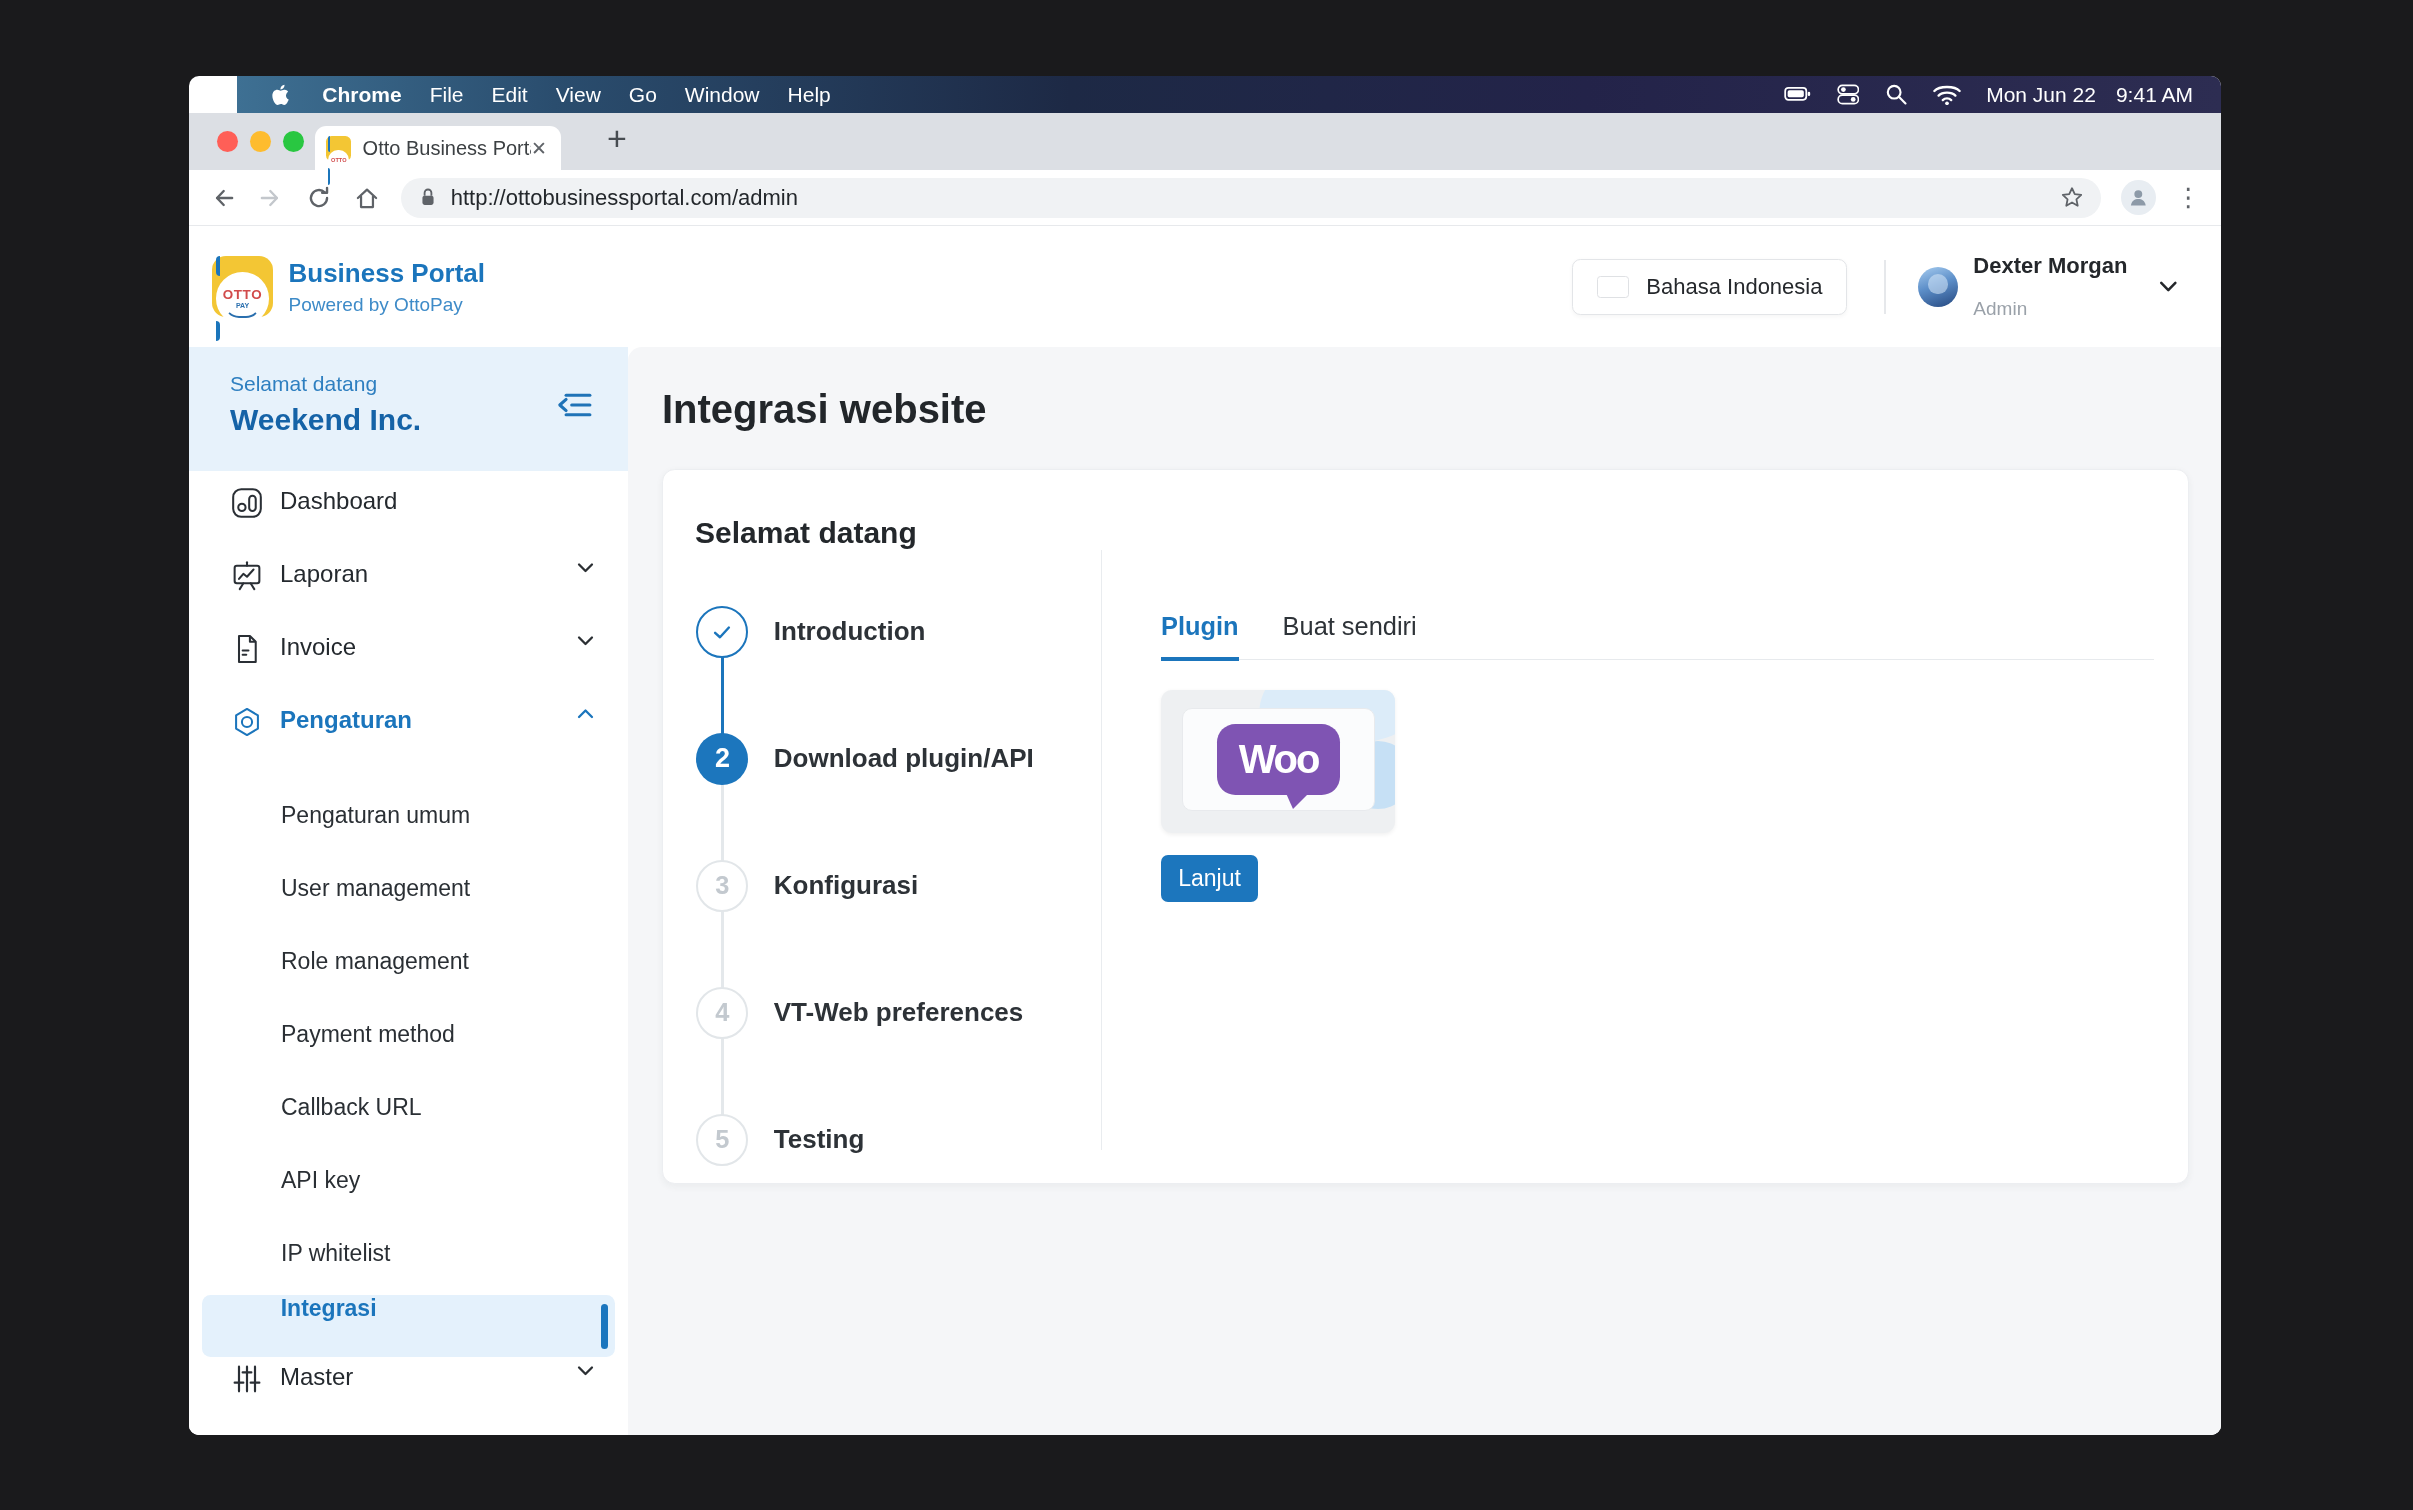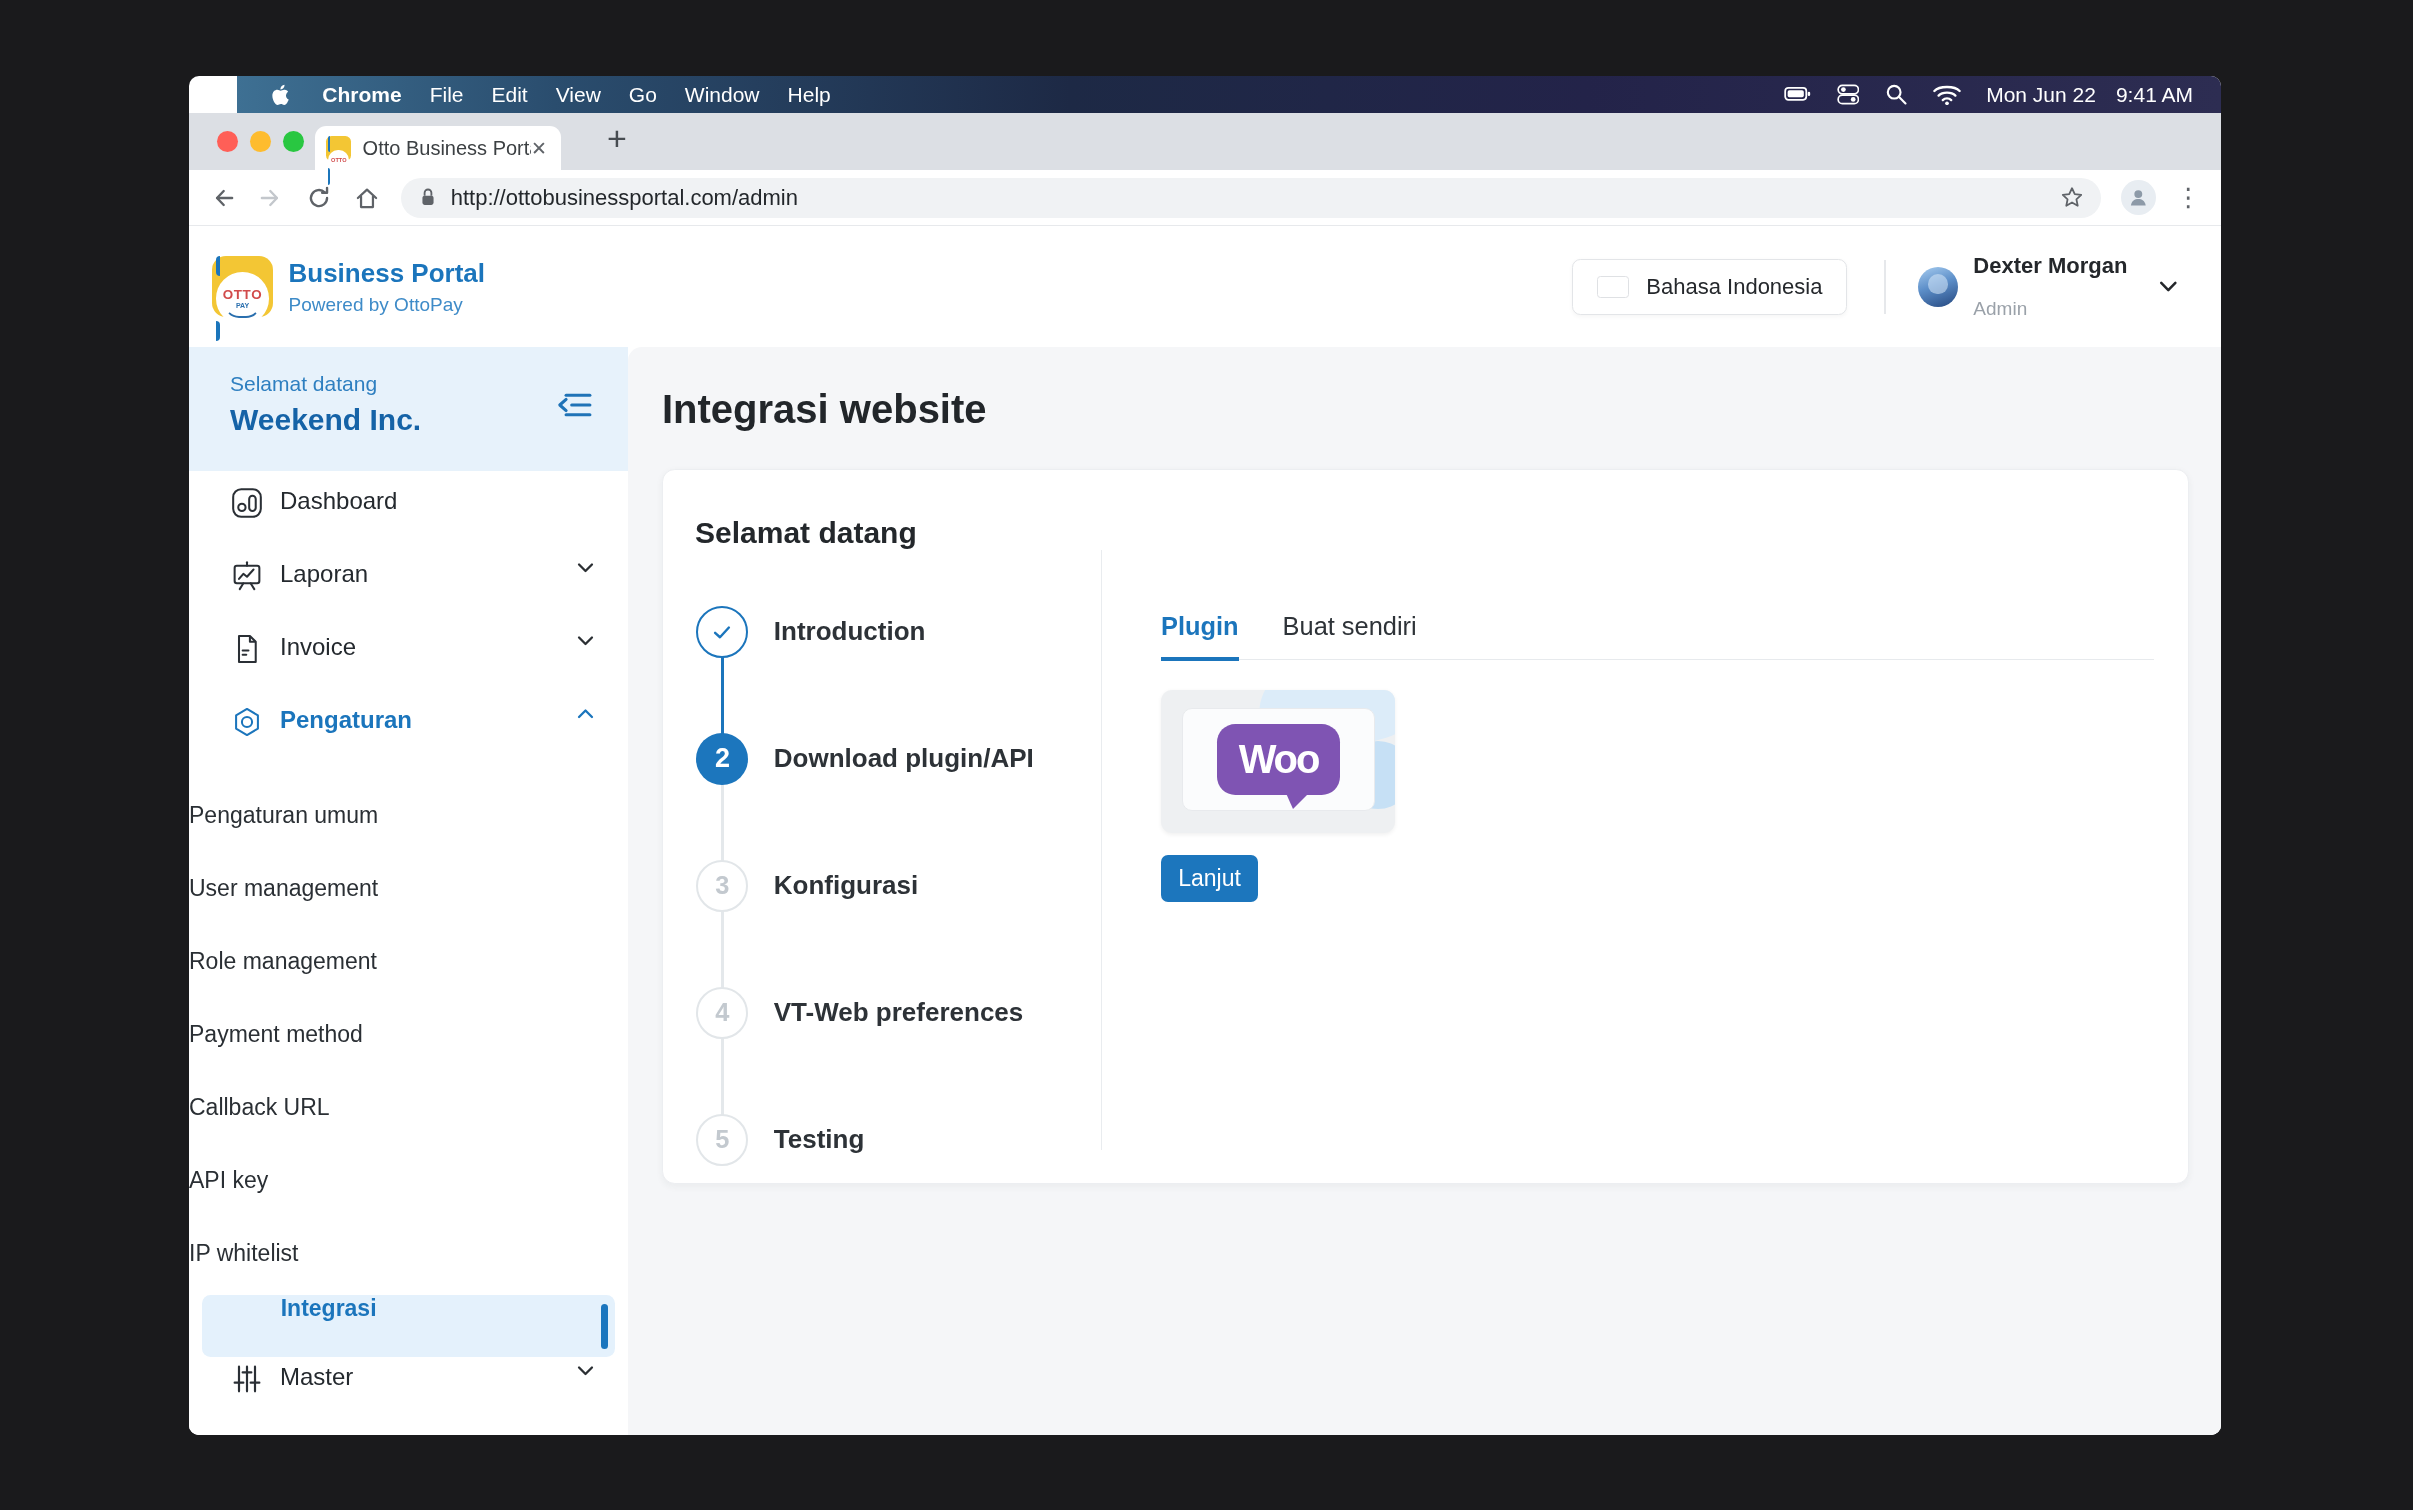--- a/index.html
+++ b/index.html
@@ -83,21 +83,21 @@
   .welcome-label{font-size:21px;color:#2e7fc0;}
   .company{font-size:30px;font-weight:bold;color:#1563a7;margin-top:7px;}
   .collapse-btn{position:absolute;right:35px;top:44px;display:flex;}
 
   .menu{padding-top:15.5px;}
   .menu-row{height:73px;display:flex;align-items:flex-start;padding:0 32px 0 42px;}
   .menu-icon{width:32px;height:32px;margin-right:17px;flex:none;display:flex;align-items:center;justify-content:center;}
   .menu-label{font-size:24px;color:#24292e;font-weight:500;}
   .menu-label.blue{color:#1b75bc;font-weight:bold;}
   .menu-chevron{margin-left:auto;display:flex;}
-  .submenu-row{height:73px;display:flex;align-items:center;
+  .submenu-row{height:73px;display:flex;align-items:center;padding-left:92px;
     font-size:23px;color:#2a2f34;}
   .active-slot{height:73px;padding:5.6px 12.7px;}
   .active-pill{height:62px;background:#e4f1fc;border-radius:8.5px;display:flex;align-items:flex-start;
     padding-left:79px;position:relative;font-size:23px;font-weight:bold;color:#1b75bc;}
   .active-bar{position:absolute;right:7px;top:8.5px;width:7.8px;height:45px;border-radius:4.2px;background:#1b76be;}
 
   .main{flex:1;background:#f5f6f8;border-radius:14px 0 0 0;padding:40px 32px 0 34px;min-width:0;}
   .page-title{font-size:40px;font-weight:bold;color:#22262a;}
   .card{margin-top:37px;height:715px;background:#fff;border:0.7px solid #eceef1;border-radius:12.7px;
     padding:45px 0 0 32px;box-shadow:0 2.1px 7px rgba(40,50,60,.05);}

